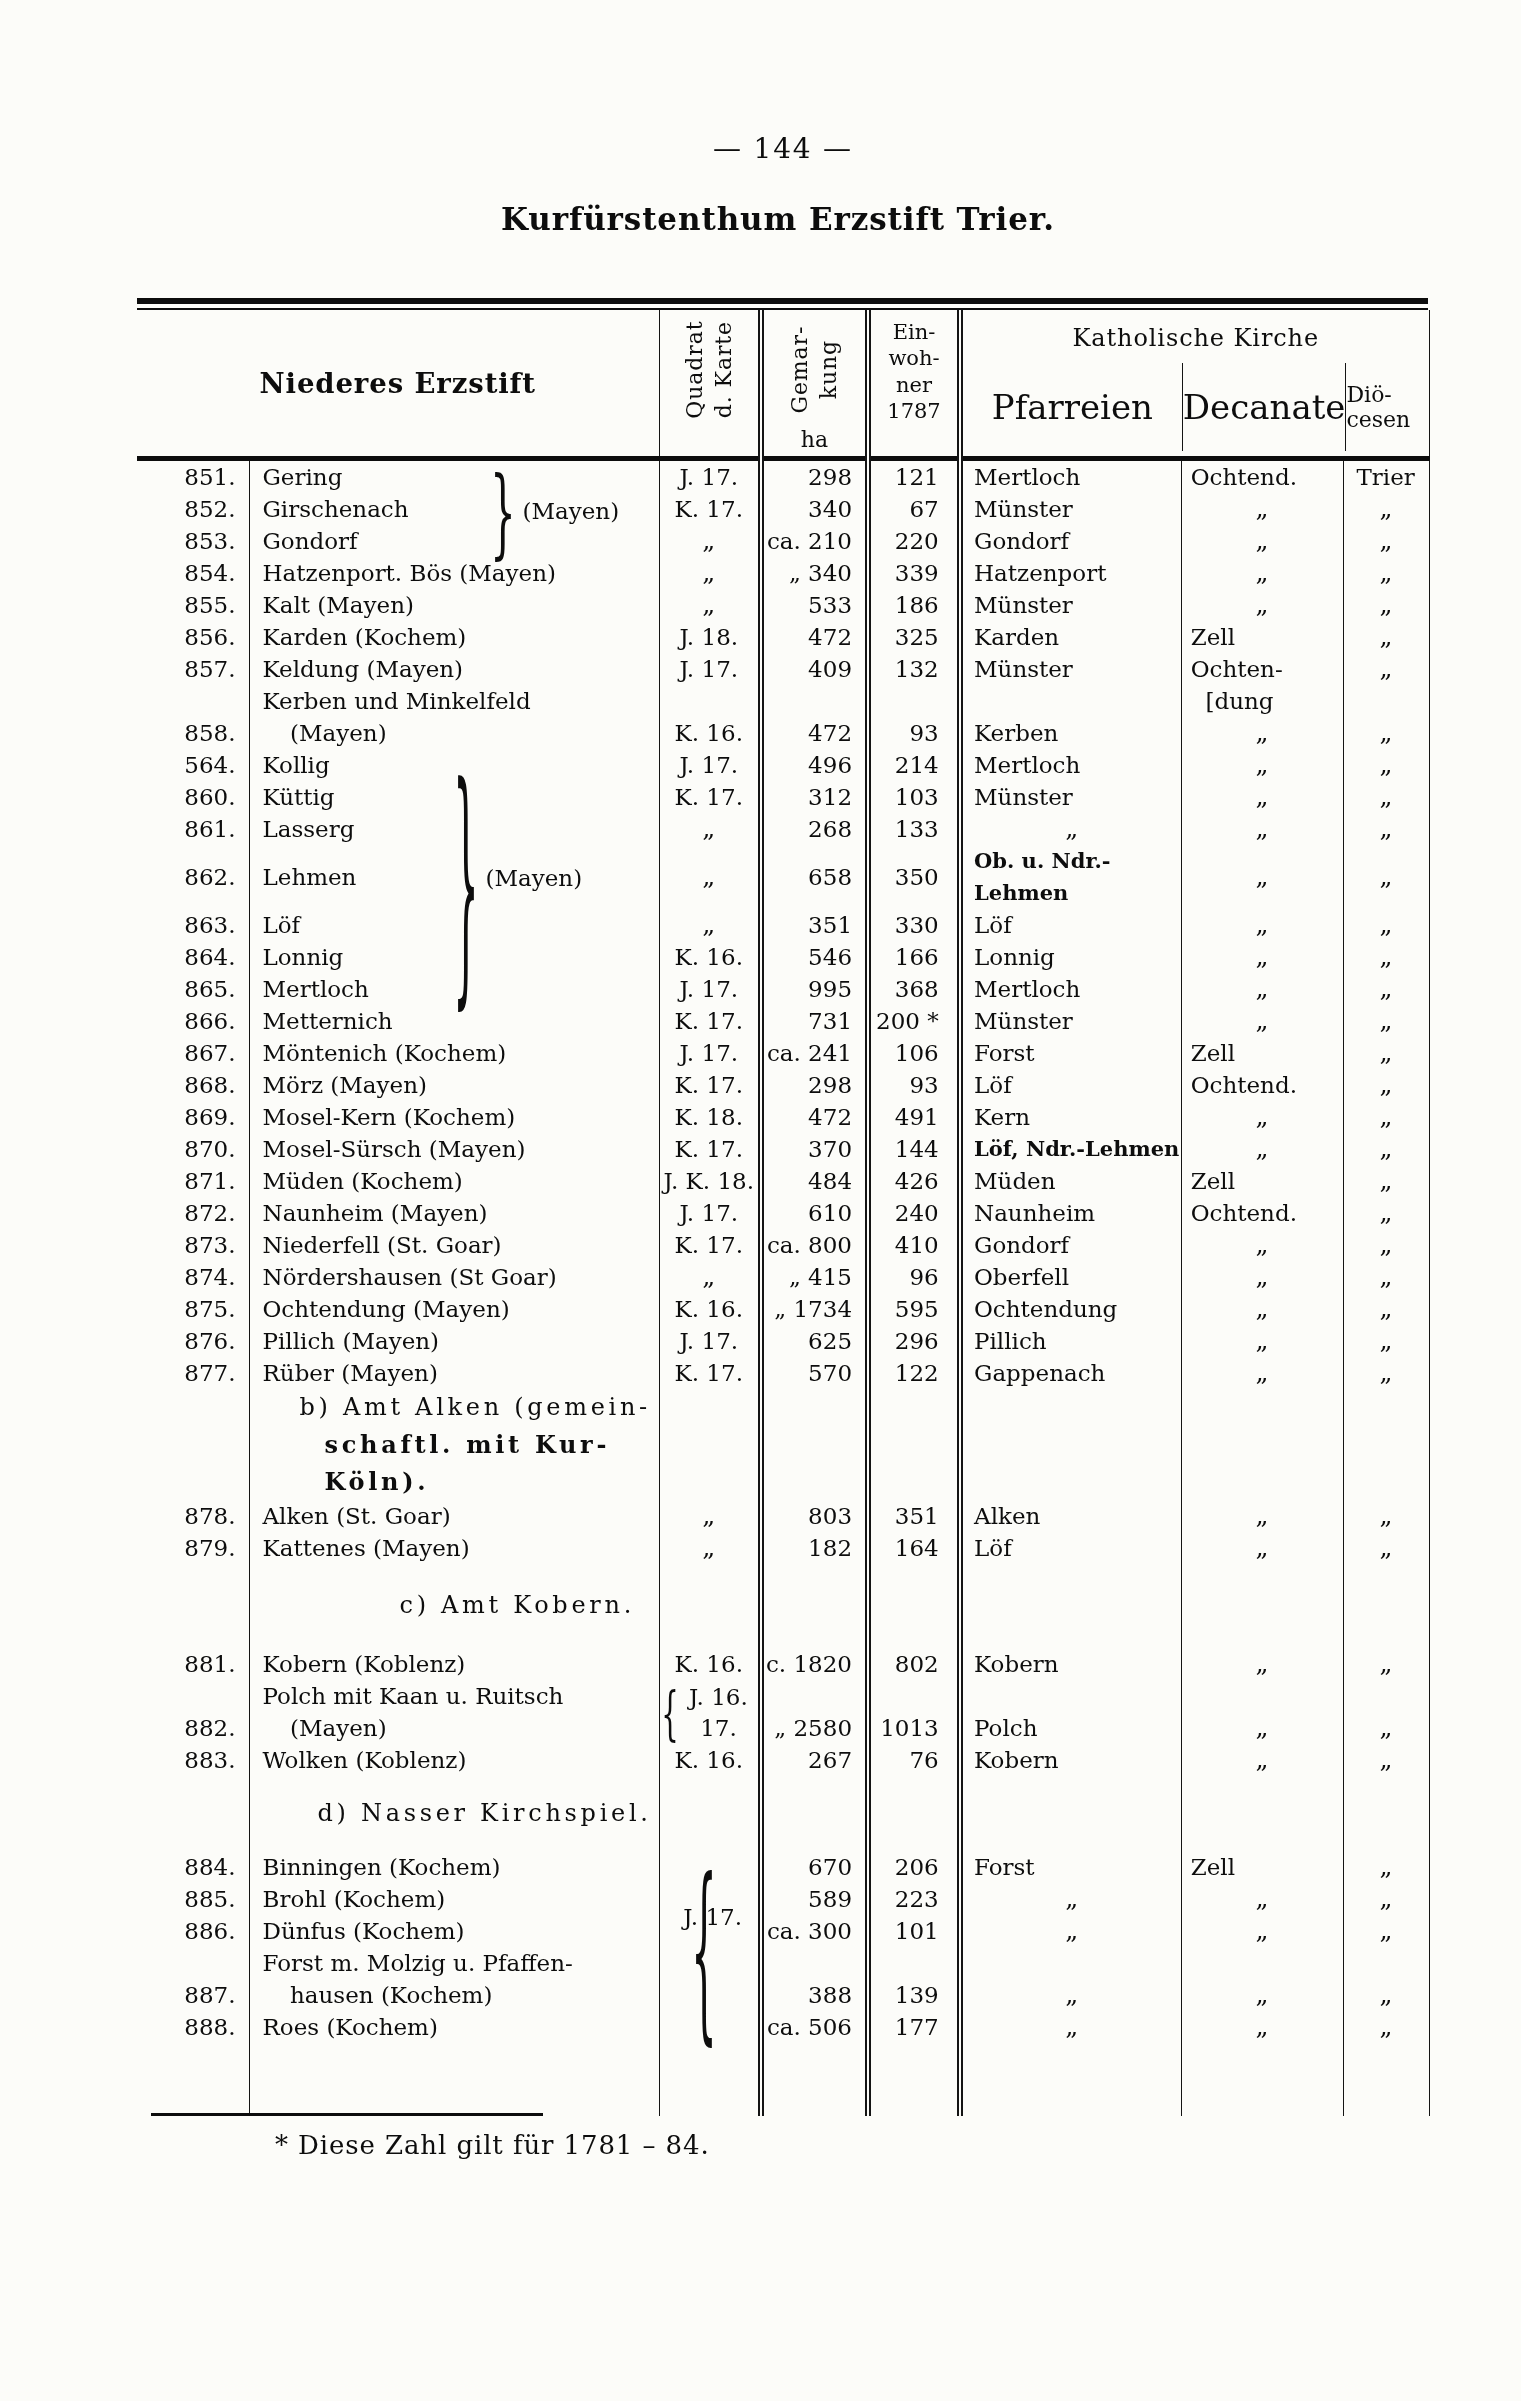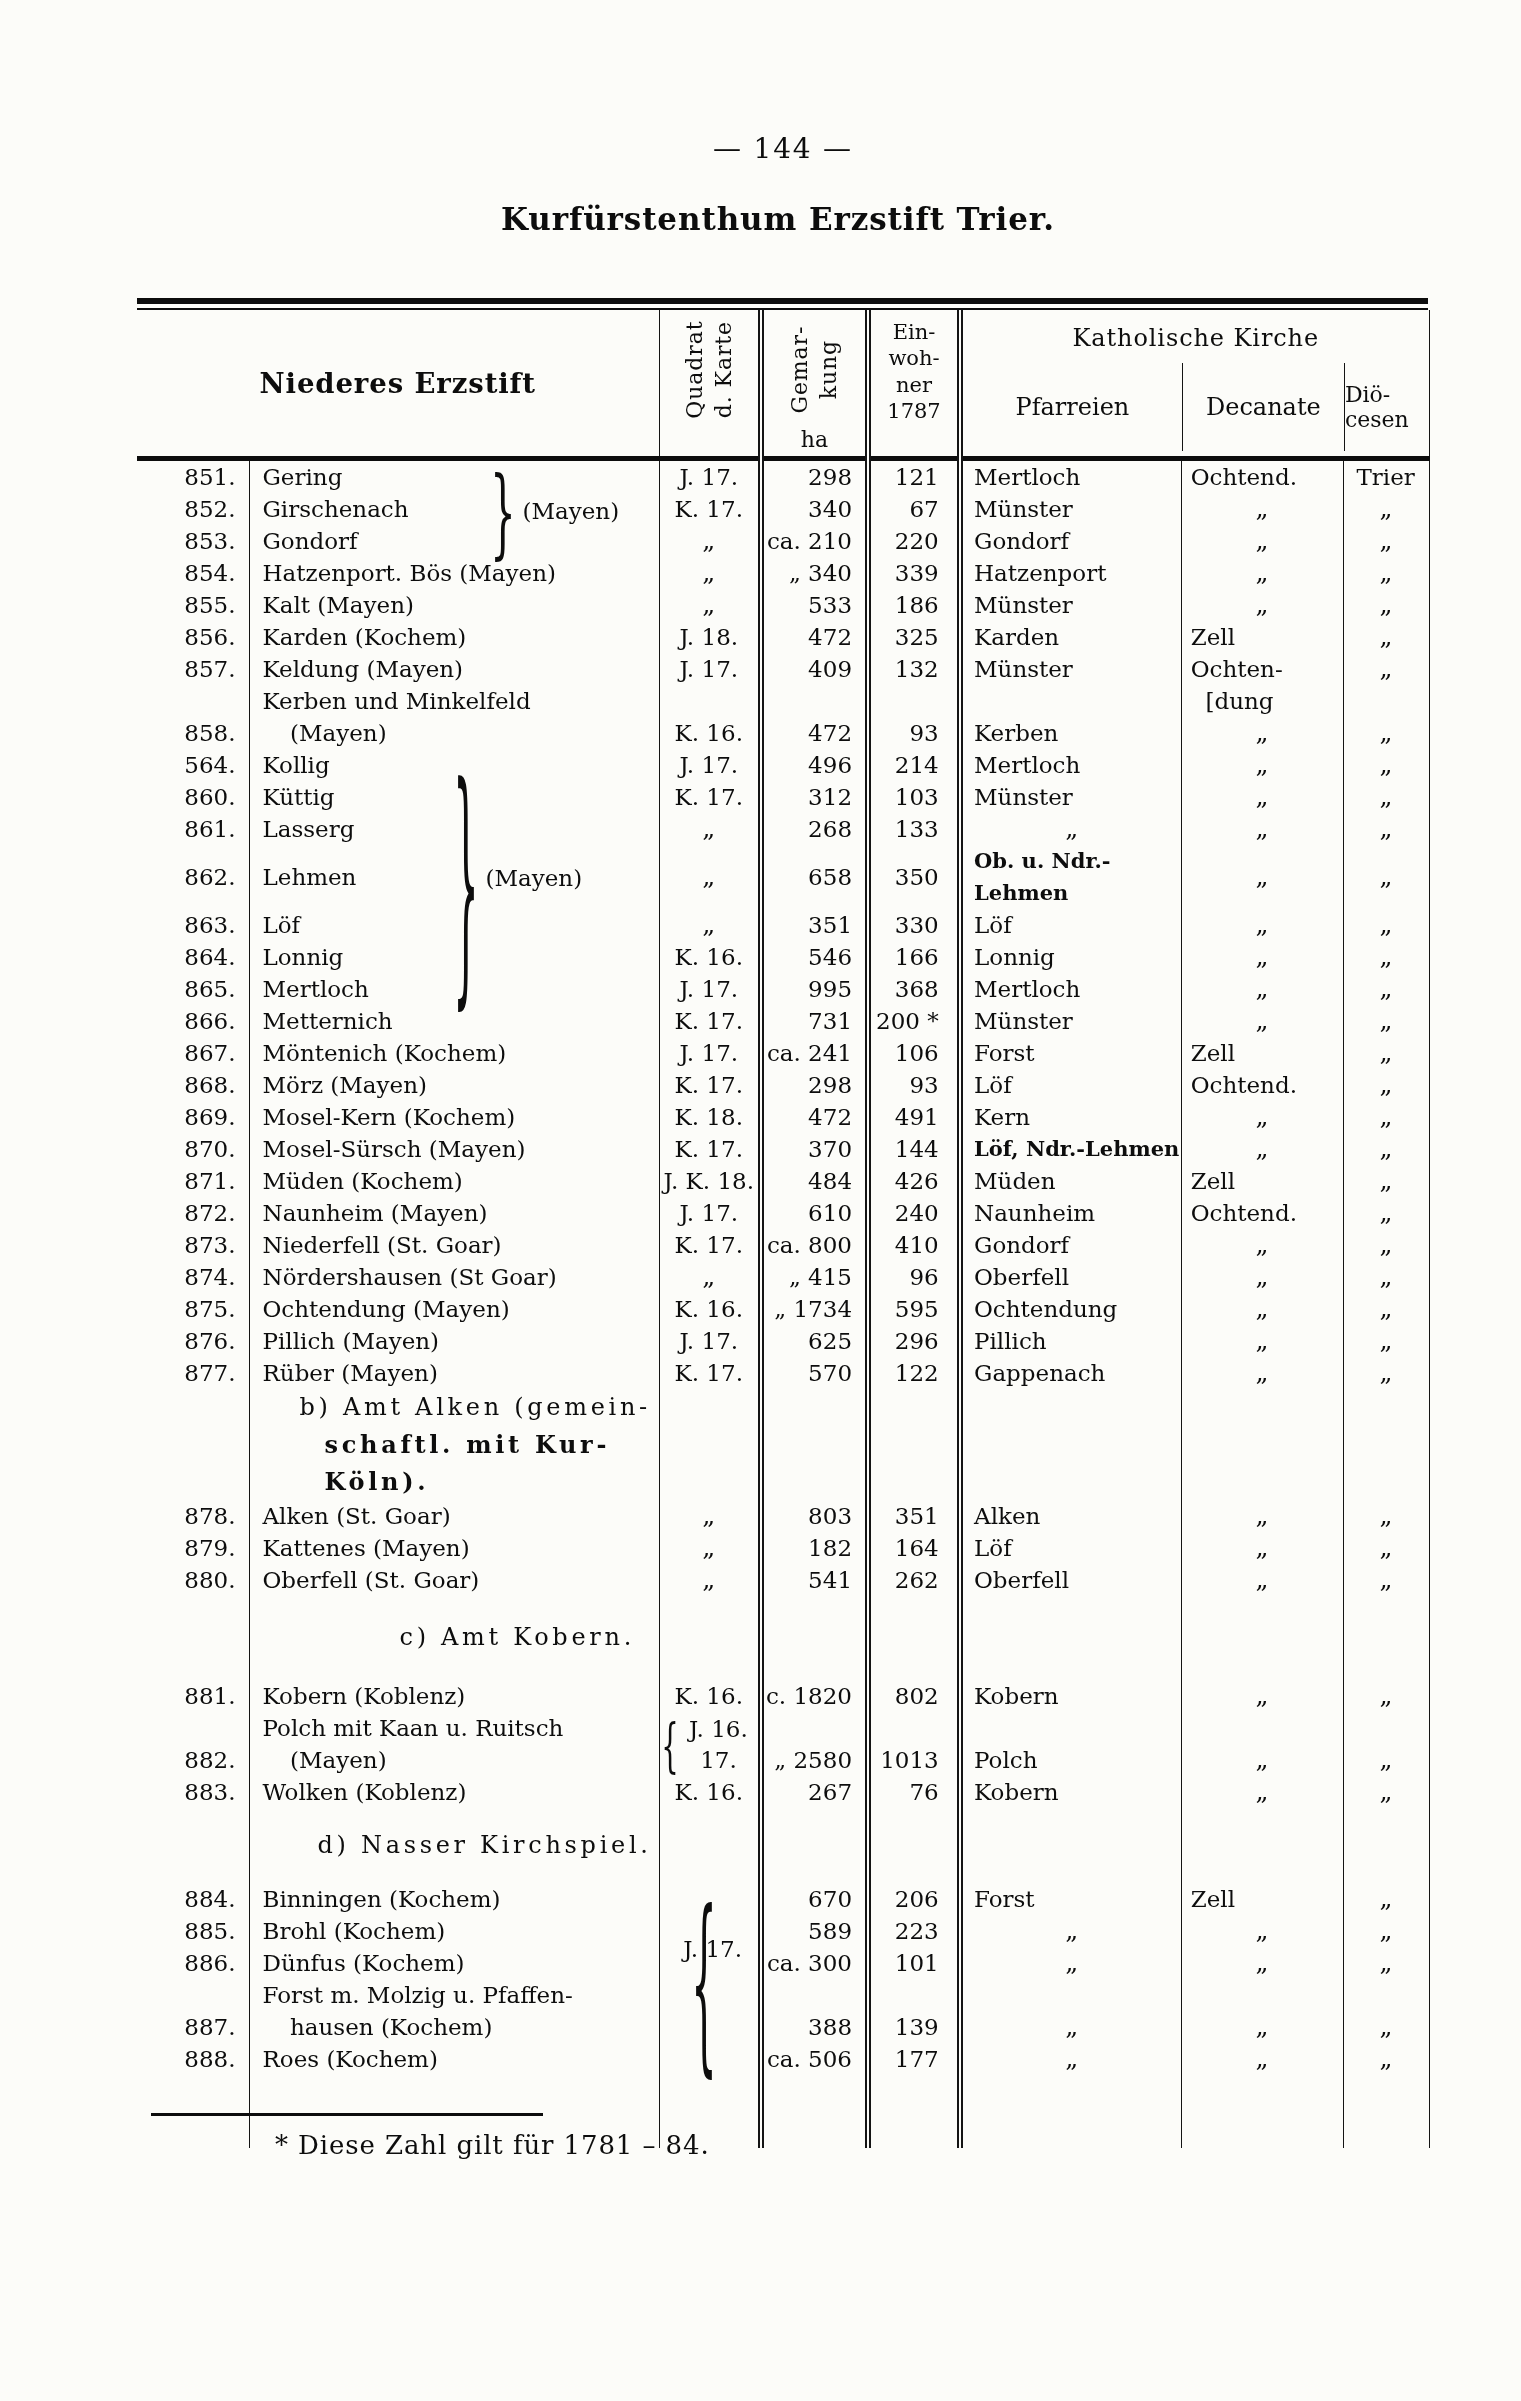--- a/index.html
+++ b/index.html
@@ -29,21 +29,21 @@
   .h-g,.h-e,.h-k,.c-g,.c-e,.c-pf{border-left:6.4px double #141414;}
   .c-dec,.c-dio{border-left:1.8px solid #141414;}
   .rotwrap{display:flex;align-items:center;justify-content:center;height:119px;}
   .rot{transform:rotate(-90deg);white-space:pre-line;font-size:22px;line-height:1.3;
        letter-spacing:0.9px;text-align:center;}
   .h-g{position:relative;}
   .unit{position:absolute;bottom:3.7px;left:0;width:100%;text-align:center;font-size:22px;}
   .eh{white-space:pre-line;text-align:center;font-size:21px;line-height:1.25;padding-top:9.2px;}
   .k-title{text-align:center;font-size:24px;letter-spacing:0.9px;margin-top:14.6px;}
   .k-sub{display:flex;height:88px;margin-top:11px;}
-  .ks{display:flex;align-items:center;justify-content:center;font-size:24px;}
+  .ks{display:flex;align-items:center;justify-content:center;font-size:34px;}
   .ks-pf{flex:0 0 47%;}
   .ks-dec{flex:0 0 34.6%;border-left:1.8px solid #141414;}
   .ks-dio{flex:0 0 18.4%;border-left:1.8px solid #141414;white-space:pre-line;
           font-size:22px;line-height:1.15;text-align:left;padding-left:0;justify-content:flex-start;}
   tbody td{font-size:23px;line-height:32px;height:32px;vertical-align:middle;}
   tr.vbottom td{vertical-align:bottom;}
   tr.vbottom td.c-name{vertical-align:top;}
   .c-no{text-align:right;padding-right:13px;}
   .c-name{text-align:left;padding-left:13px;position:relative;}
   .c-name .ln{line-height:32px;}
@@ -483,32 +483,20 @@
           <td class="c-name">
             <div class="ln">Kattenes (Mayen)</div>
           </td>
           <td class="c-q ditto">„</td>
           <td class="c-g">182</td>
           <td class="c-e">164</td>
           <td class="c-pf">Löf</td>
           <td class="c-dec ditto">„</td>
           <td class="c-dio ditto">„</td>
         </tr>
-        <tr class="item">
-          <td class="c-no">880.</td>
-          <td class="c-name">
-            <div class="ln">Oberfell (St. Goar)</div>
-          </td>
-          <td class="c-q ditto">„</td>
-          <td class="c-g">541</td>
-          <td class="c-e">262</td>
-          <td class="c-pf">Oberfell</td>
-          <td class="c-dec ditto">„</td>
-          <td class="c-dio ditto">„</td>
-        </tr>
         <tr class="section" style="height: 84px;">
           <td class="c-no"></td>
           <td class="c-name">
             <div class="sec-ln" style="padding-left: 137px;">c) Amt Kobern.</div>
           </td>
           <td class="c-q"></td>
           <td class="c-g"></td>
           <td class="c-e"></td>
           <td class="c-pf"></td>
           <td class="c-dec"></td>

